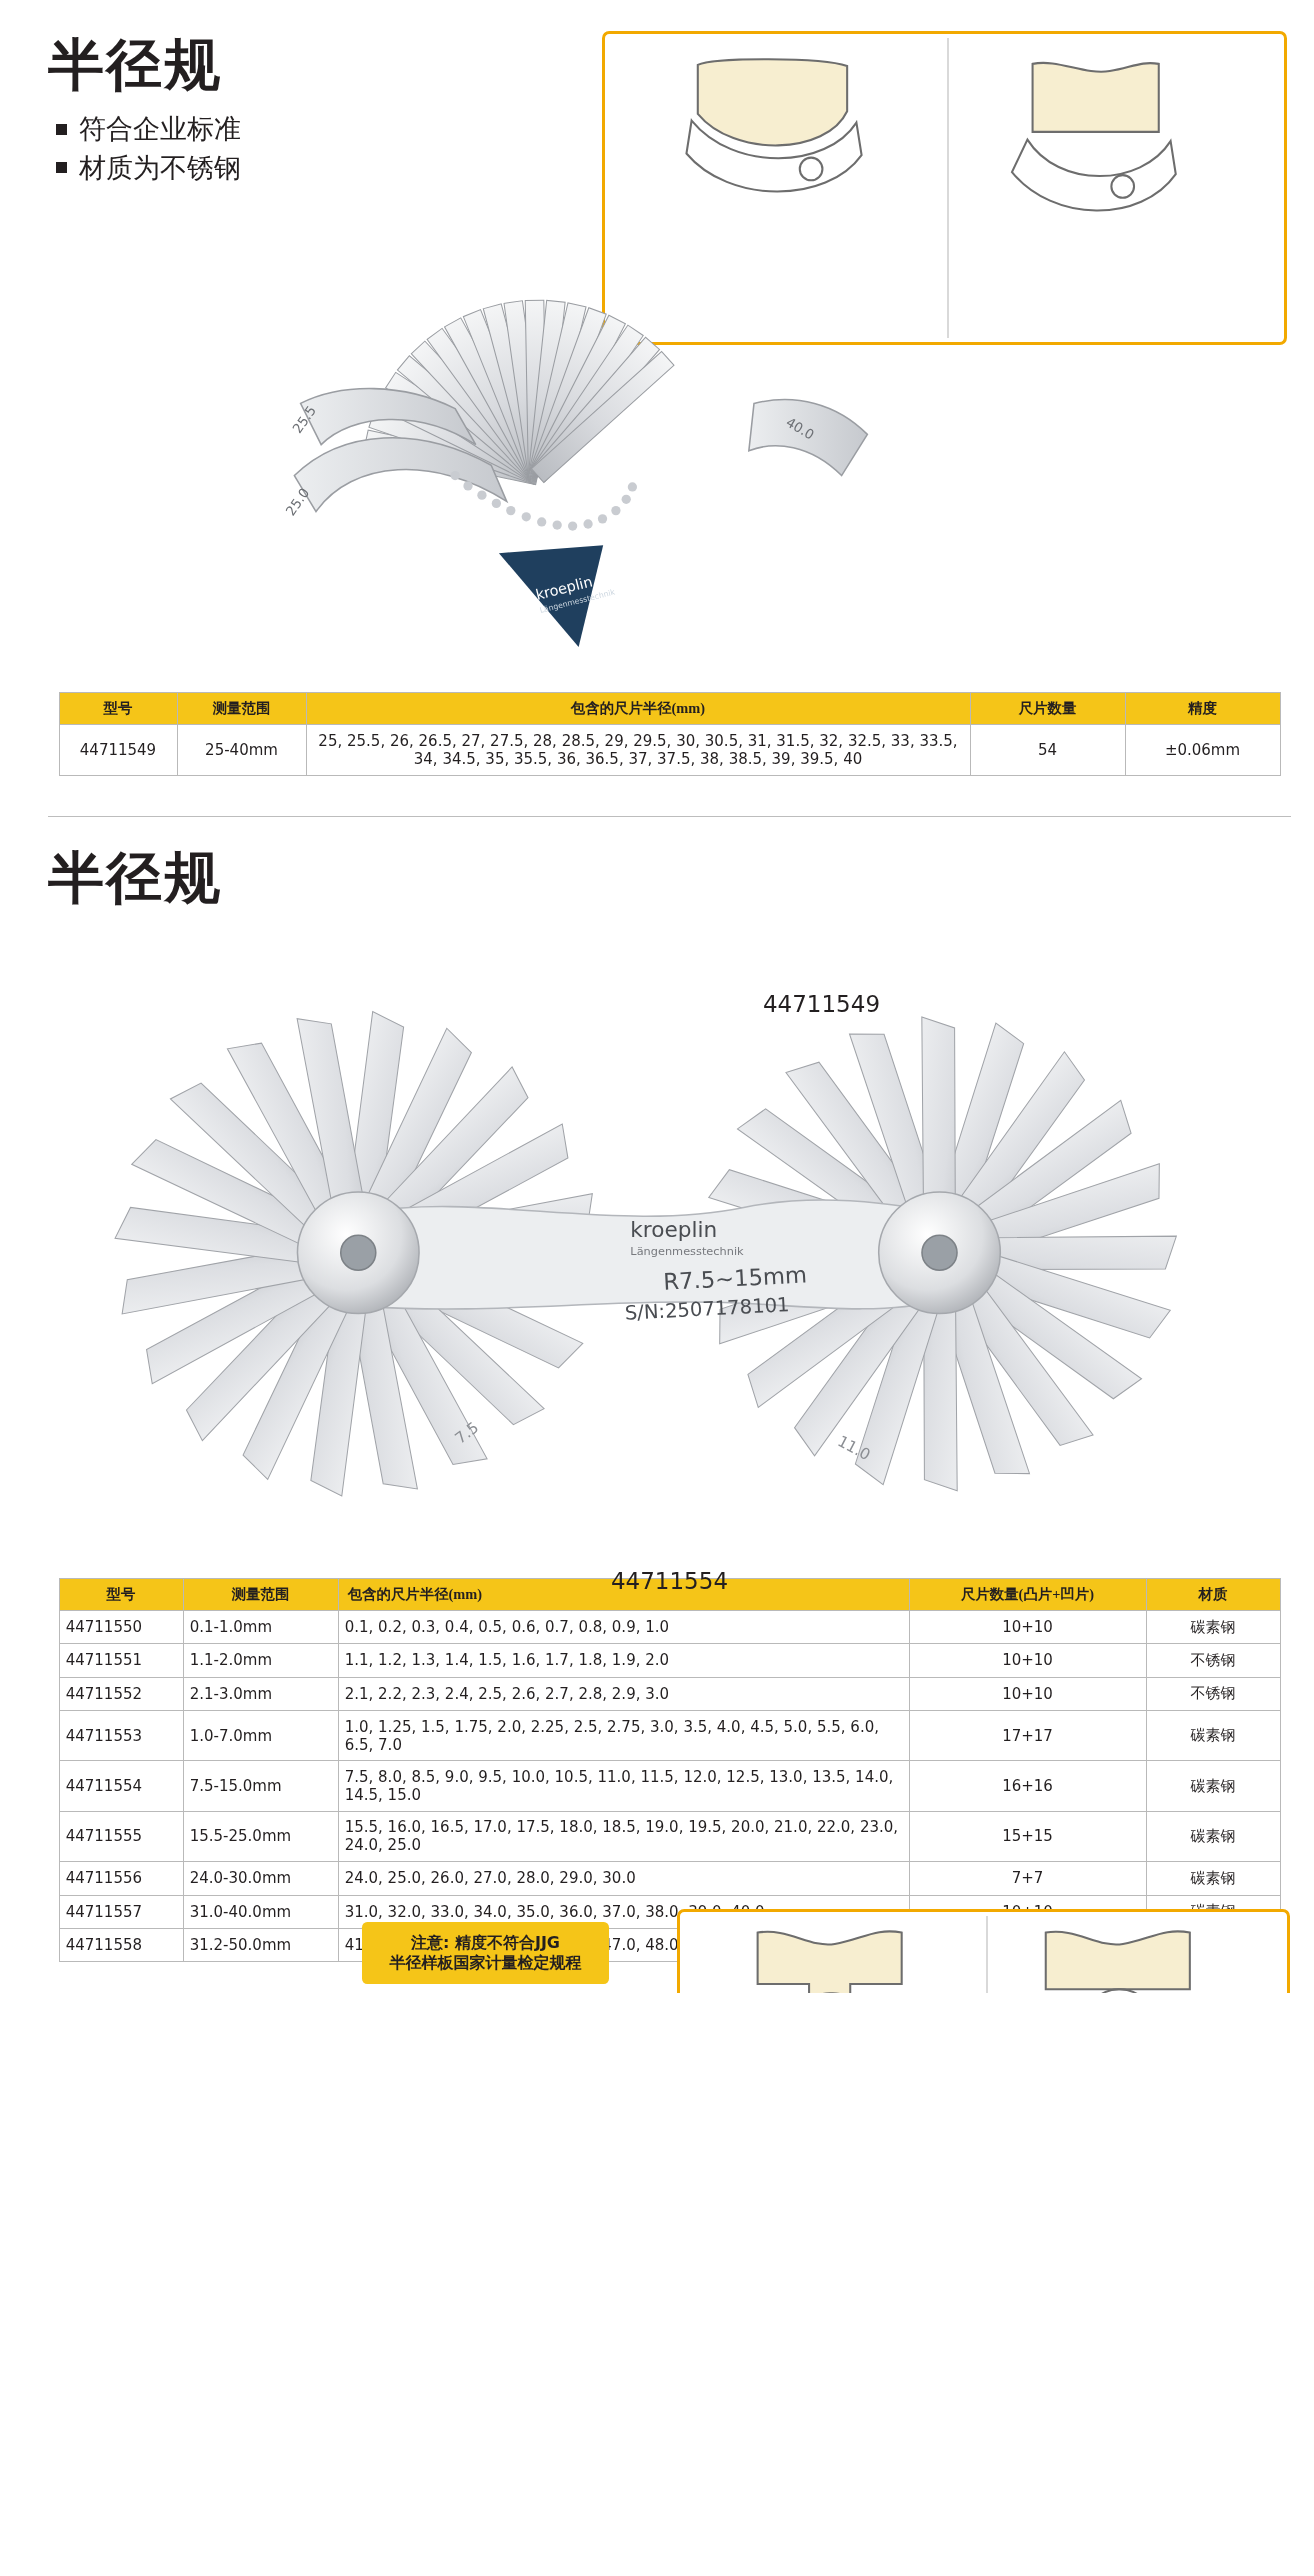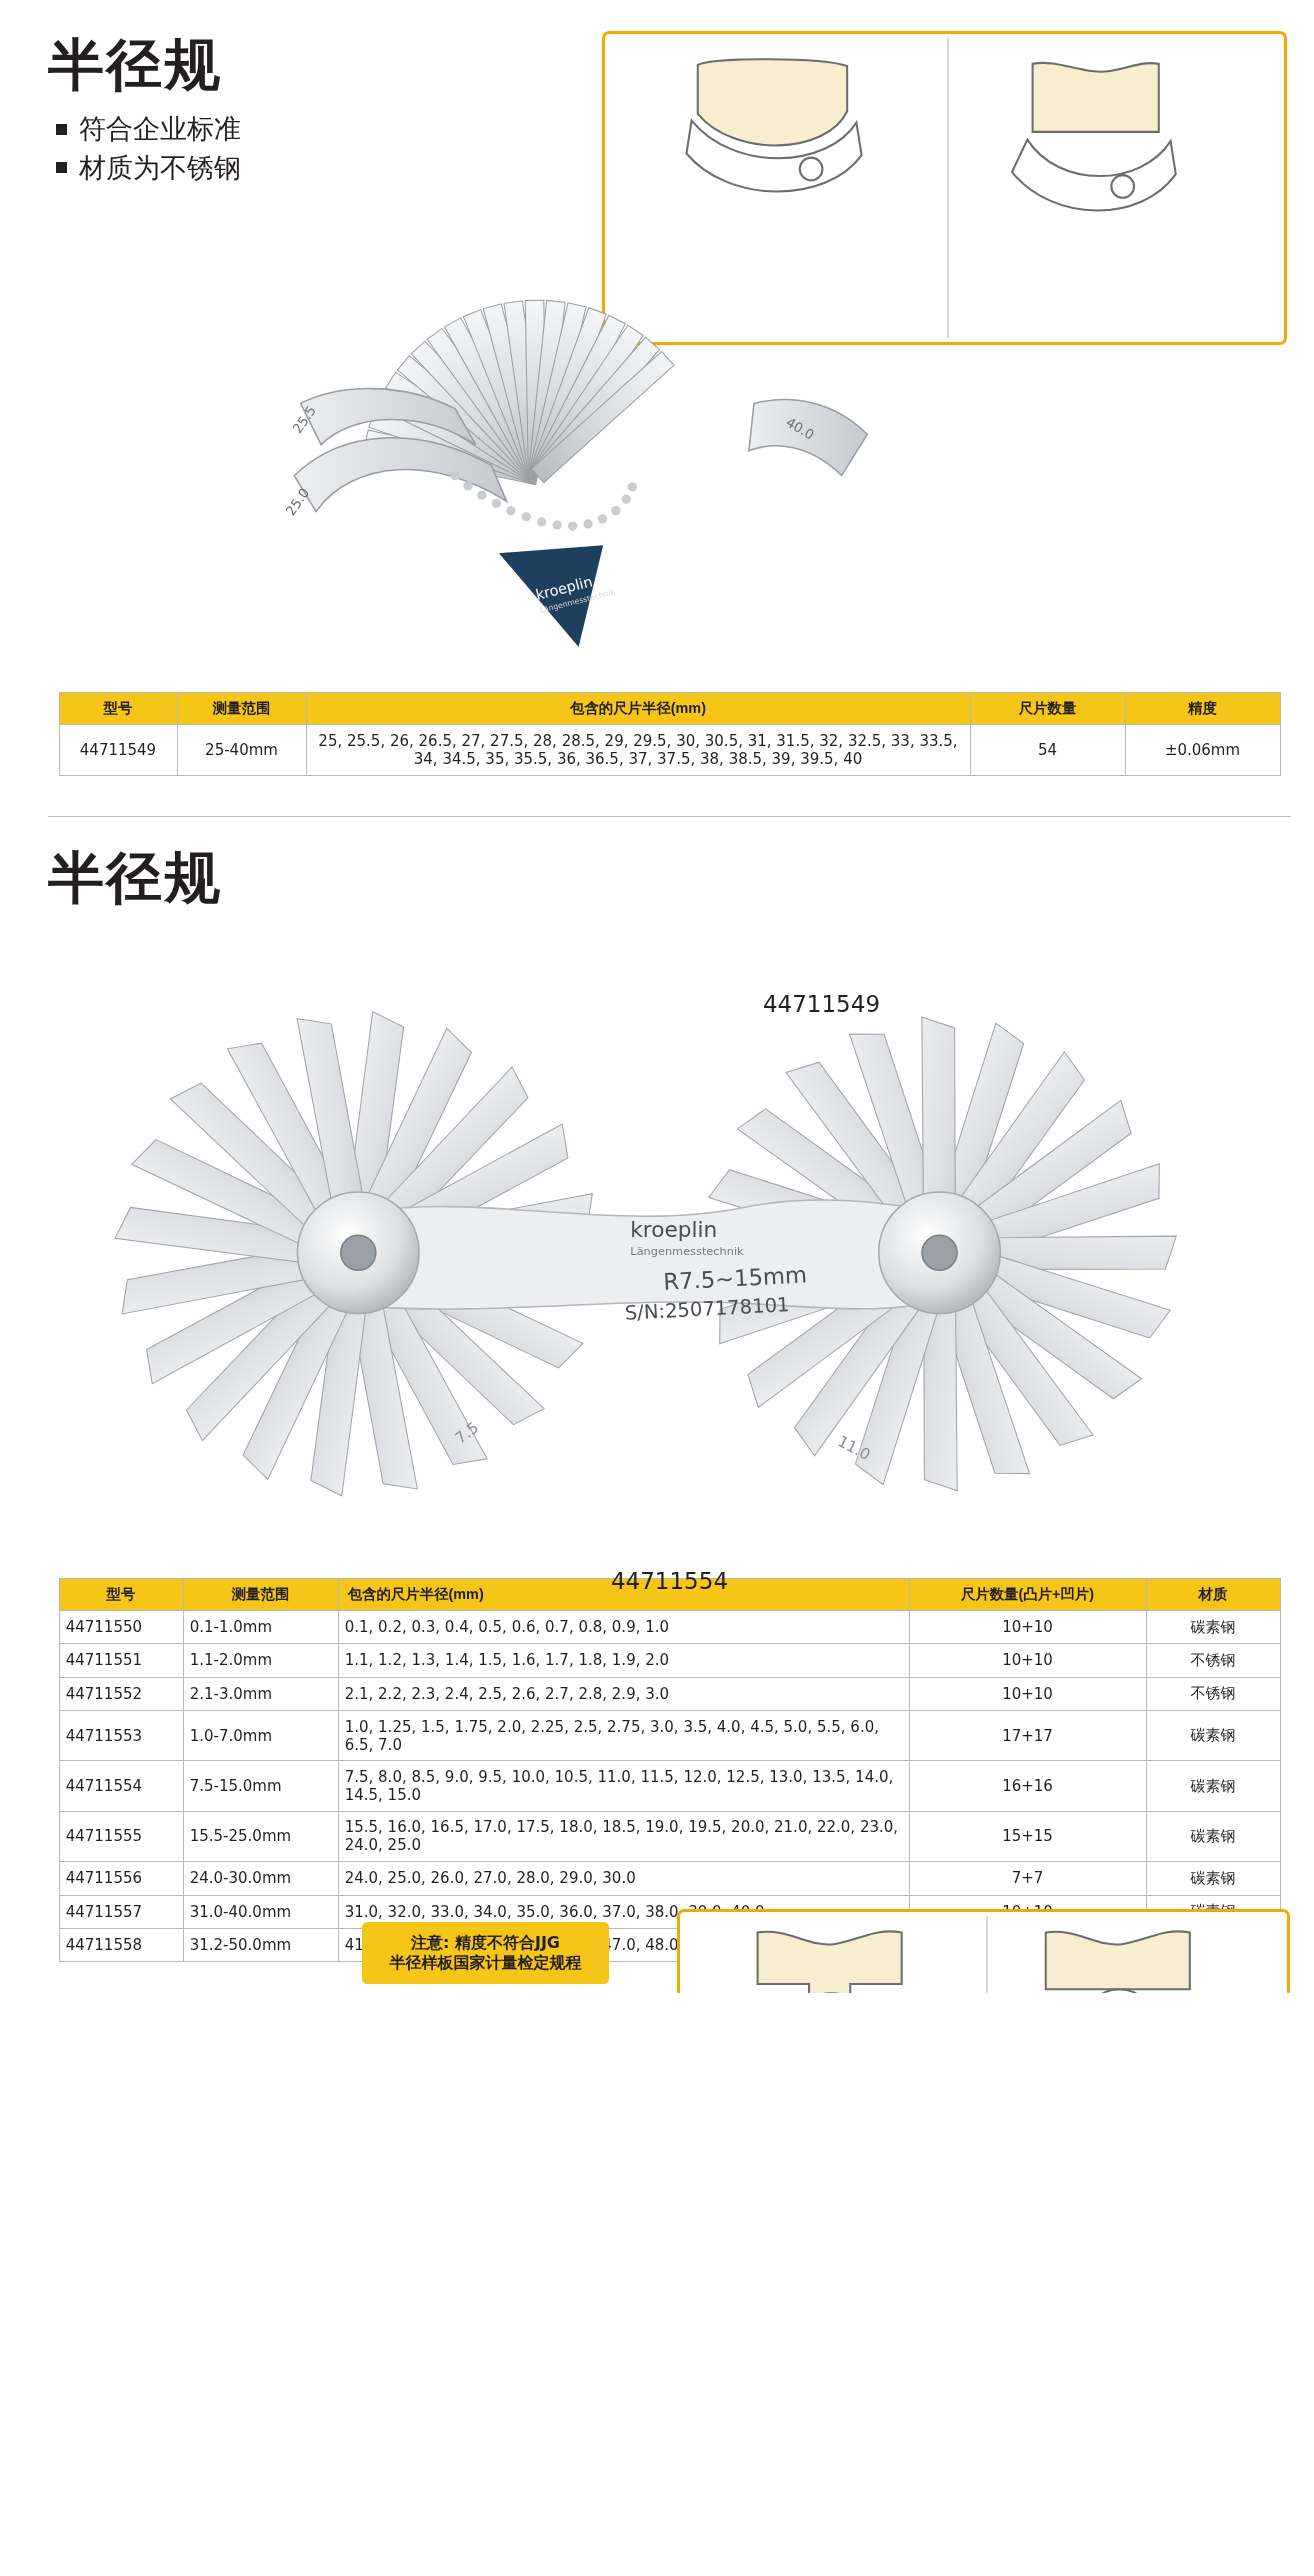--- a/index.html
+++ b/index.html
@@ -105,21 +105,21 @@
     margin: 0 auto;
     table-layout: fixed;
   }
   table.spec th {
     background: #f5c518;
     border: 1px solid #b9b9b9;
     font-size: 14.4px;
     font-weight: bold;
     padding: 6.2px 3.1px;
     text-align: center;
-    font-family: Liberation Sans, sans-serif;
+    font-family: Liberation Serif, serif;
   }
   table.spec td {
     border: 1px solid #b9b9b9;
     font-size: 15px;
     padding: 6.7px 6.2px;
     font-family: "DejaVu Sans", "Liberation Sans", sans-serif;
     vertical-align: middle;
   }
   table.spec td.c { text-align: center; }
   table.spec td.l { text-align: left; }

